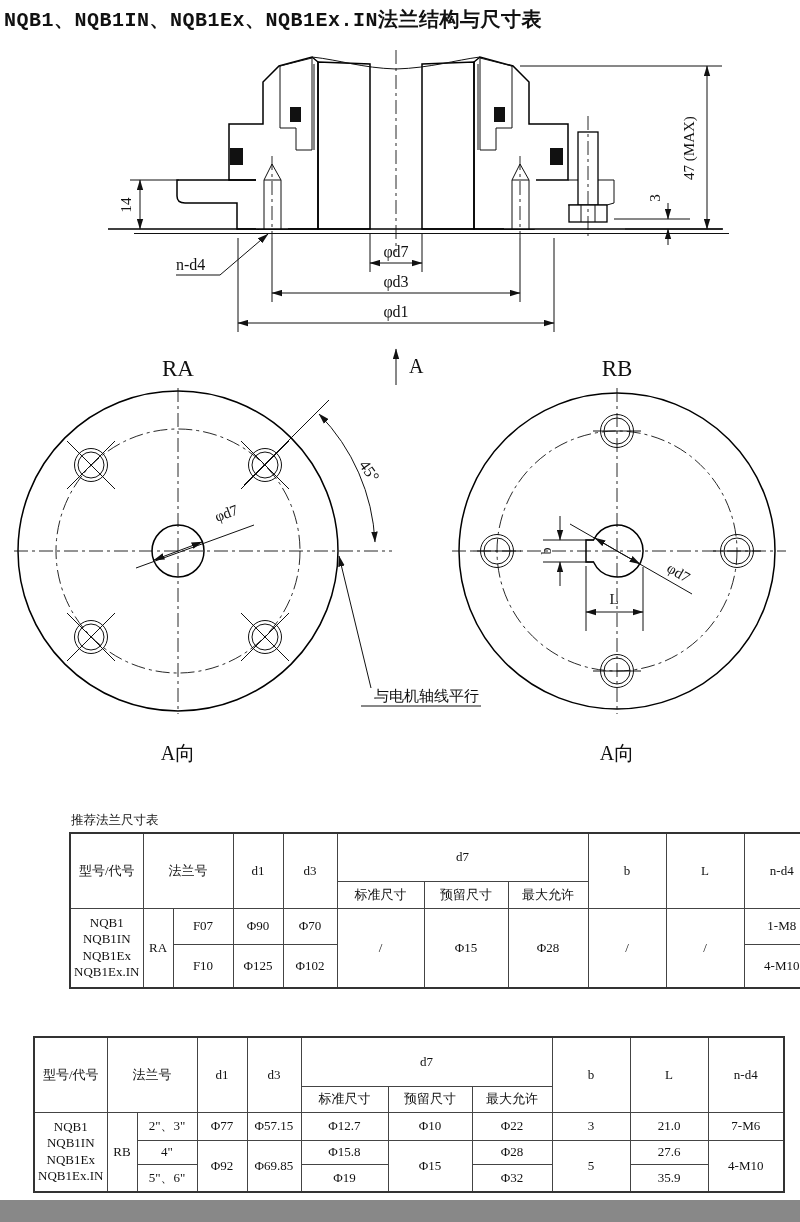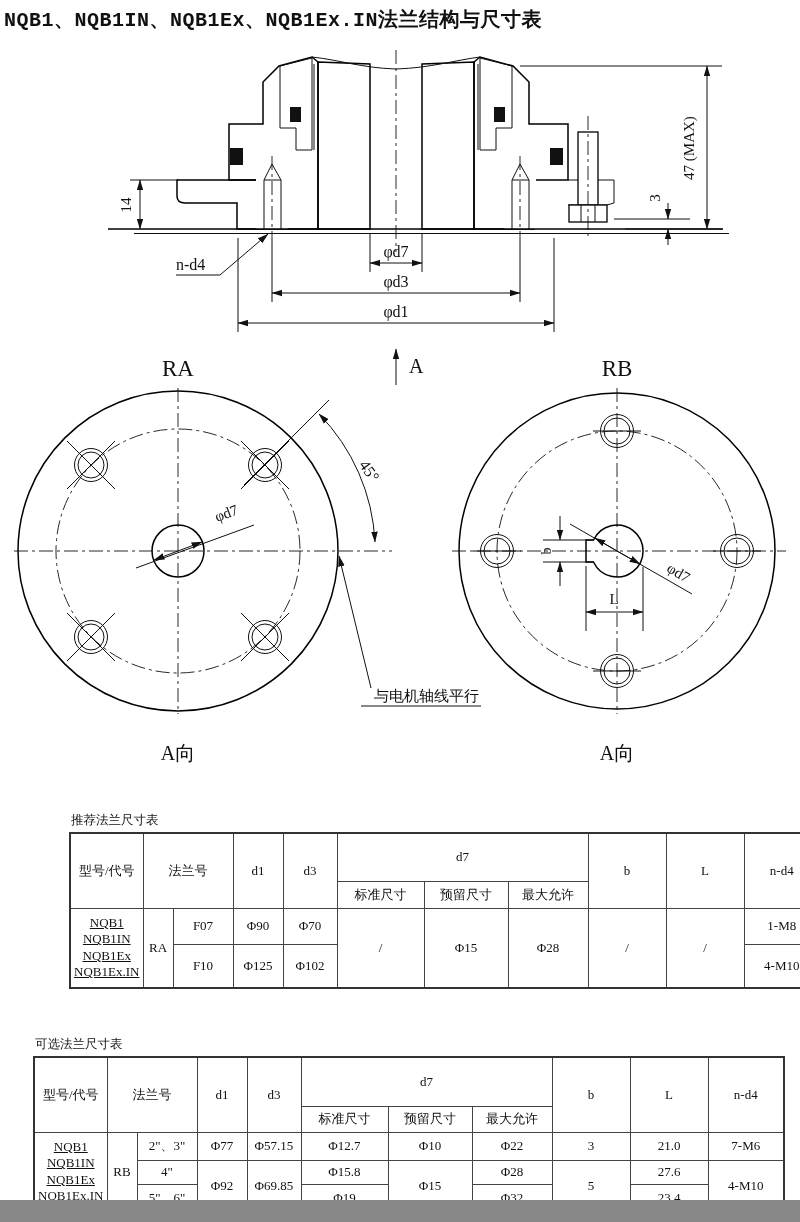--- a/index.html
+++ b/index.html
@@ -12,21 +12,21 @@
   .thin{stroke:#111;stroke-width:1;fill:none;}
   .med{stroke:#000;stroke-width:1.5;fill:none;}
   .dim{stroke:#111;stroke-width:1;fill:none;marker-start:url(#as);marker-end:url(#ae);}
   .dimE{stroke:#111;stroke-width:1;fill:none;marker-end:url(#ae);}
   .cl{stroke:#111;stroke-width:0.9;fill:none;stroke-dasharray:14 4 3 4;}
   .tblwrap{position:absolute;left:33px;width:760px;}
   .tcap{font-size:12.5px;margin:0 0 3px 2px;}
   table.tbl{border-collapse:collapse;table-layout:fixed;width:750px;border:2px solid #333;}
   table.tbl td{border:1px solid #444;text-align:center;vertical-align:middle;
                font-size:13px;padding:0;overflow:hidden;}
-  td.model{text-align:left;padding-left:7px;line-height:16.5px;text-decoration:underline;}
+  td.model{text-align:left;padding-left:7px;line-height:16.5px;}
 </style>
 </head>
 <body>
 
 <div class="page">
 
   <div class="title">NQB1、NQB1IN、NQB1Ex、NQB1Ex.IN法兰结构与尺寸表</div>
 
   <svg width="800" height="795" viewBox="0 0 800 795">
     <defs>
@@ -322,21 +322,20 @@
         <td>F10</td>
         <td>Φ125</td>
         <td>Φ102</td>
         <td>4-M10</td>
       </tr>
     </tbody>
       </table>
   </div>
 
   <div class="tblwrap" style="top:1036px;">
-    <div class="tcap">可选法兰尺寸表</div>
     <table class="tbl">
       <colgroup>
         <col style="width:73px">
           <col style="width:30px">
           <col style="width:60px">
           <col style="width:50px">
         <col style="width:54px">
           <col style="width:87px">
           <col style="width:84px">
           <col style="width:80px">
@@ -386,19 +385,19 @@
         <td rowspan="2">Φ15</td>
         <td>Φ28</td>
         <td rowspan="2">5</td>
         <td>27.6</td>
         <td rowspan="2">4-M10</td>
       </tr>
       <tr style="height:28px">
         <td>5"、6"</td>
         <td>Φ19</td>
         <td>Φ32</td>
-        <td>23.4</td>
+        <td>35.9</td>
       </tr>
     </tbody>
       </table>
   </div>
 
 </div>
 
 </body></html>

